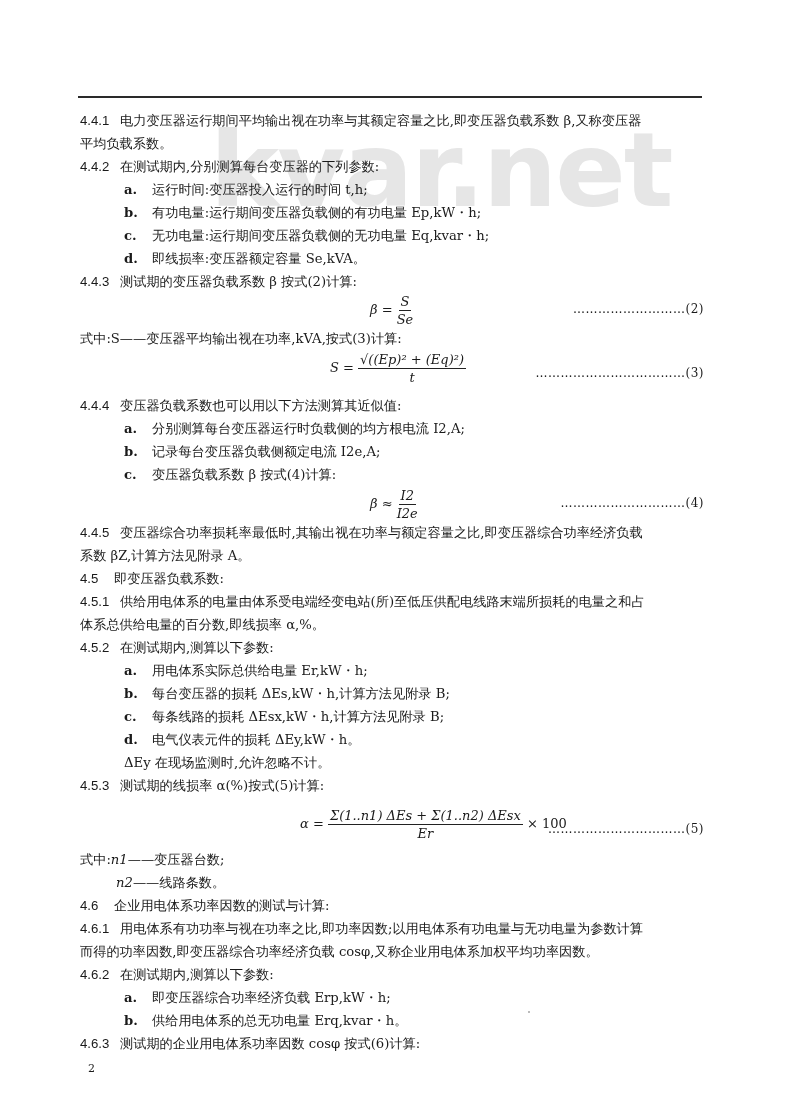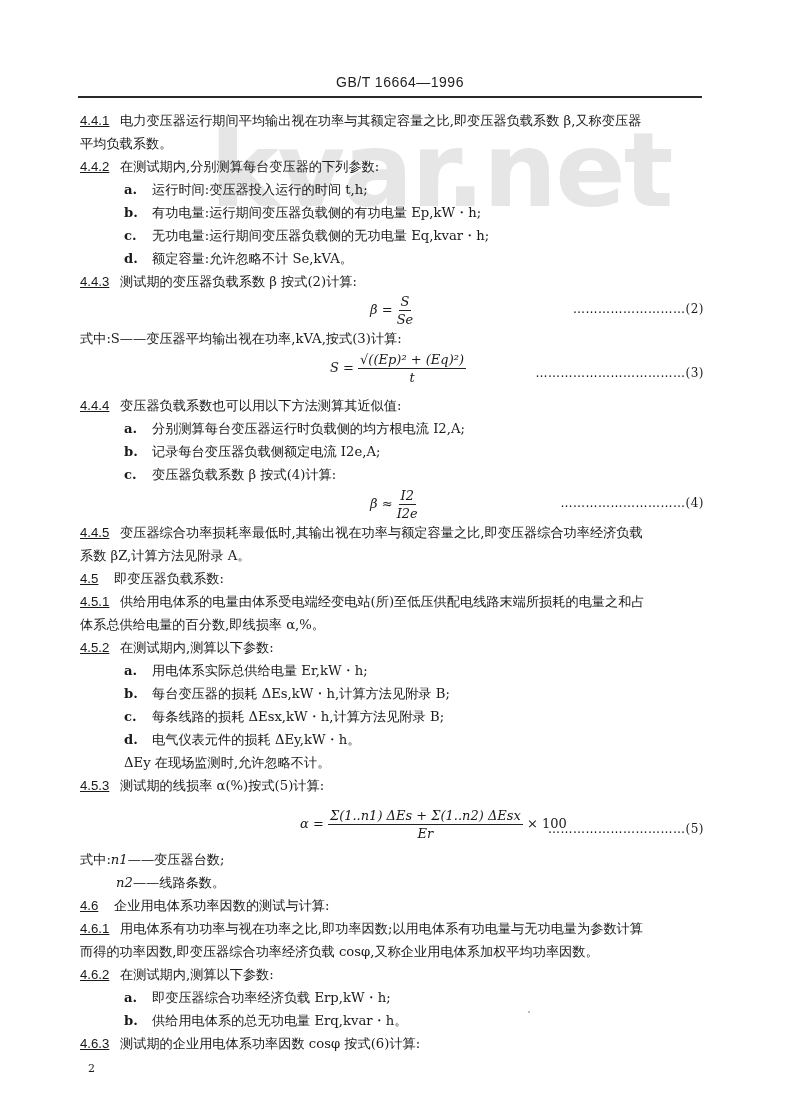--- a/index.html
+++ b/index.html
@@ -24,21 +24,21 @@
     font-size: 104px; color: #e6e6e6; letter-spacing: -2px;
     z-index: 0; user-select: none; line-height: 1;
   }
   .line {
     position: absolute; left: 80px; white-space: nowrap; z-index: 1;
     font-size: 13.2px; line-height: 18px;
   }
   .ind1 { left: 124px; }
   .num {
     font-family: "Liberation Sans", "DejaVu Sans", sans-serif;
-    display: inline-block; width: 40px; letter-spacing: 0px; text-decoration: underline;
+    display: inline-block; width: 40px; letter-spacing: 0px;
   }
   .num2 { width: 34px; }
   .lbl { display: inline-block; width: 28px; font-weight: bold; }
   i, .it { font-style: italic; }
   .eq { position: absolute; z-index: 1; font-size: 13px; }
   .frac { display: inline-flex; flex-direction: column; align-items: center; vertical-align: middle; }
   .frac .n { border-bottom: 1px solid #222; padding: 0 2px 1px; line-height: 15px; }
   .frac .d { line-height: 15px; padding-top: 1px; }
   .eqnum {
     position: absolute; right: 96px; z-index: 1; font-size: 12px; letter-spacing: 0.5px;
@@ -46,42 +46,41 @@
   .pagenum { position: absolute; left: 88px; top: 1062px; font-size: 11px; }
   .speck { position: absolute; left: 528px; top: 1011px; width: 2px; height: 2px; background: #bbb; }
 </style>
 </head>
 <body>
 
 <div class="page">
 
   <div class="watermark">kvar.net</div>
 
-  <div class="header">GB/T 16664—1996</div>
   <div class="header-rule"></div>
 
   <div class="line" style="top:112px">
     <span class="num">4.4.1</span><span>电力变压器运行期间平均输出视在功率与其额定容量之比,即变压器负载系数 β,又称变压器</span>
   </div>
   <div class="line" style="top:135px">平均负载系数。</div>
 
   <div class="line" style="top:158px">
     <span class="num">4.4.2</span><span>在测试期内,分别测算每台变压器的下列参数:</span>
   </div>
   <div class="line ind1" style="top:181px">
     <span class="lbl">a.</span><span>运行时间:变压器投入运行的时间 t,h;</span>
   </div>
   <div class="line ind1" style="top:204px">
     <span class="lbl">b.</span><span>有功电量:运行期间变压器负载侧的有功电量 Ep,kW・h;</span>
   </div>
   <div class="line ind1" style="top:227px">
     <span class="lbl">c.</span><span>无功电量:运行期间变压器负载侧的无功电量 Eq,kvar・h;</span>
   </div>
   <div class="line ind1" style="top:250px">
-    <span class="lbl">d.</span><span>额定容量:允许忽略不计 Se,kVA。</span>
+    <span class="lbl">d.</span><span>即线损率:变压器额定容量 Se,kVA。</span>
   </div>
 
   <div class="line" style="top:273px">
     <span class="num">4.4.3</span><span>测试期的变压器负载系数 β 按式(2)计算:</span>
   </div>
   <div class="eq" style="top:294px; left:370px;">
     <span class="it">β =</span>
     <span class="frac">
       <span class="n it">S</span>
       <span class="d it">Se</span>

